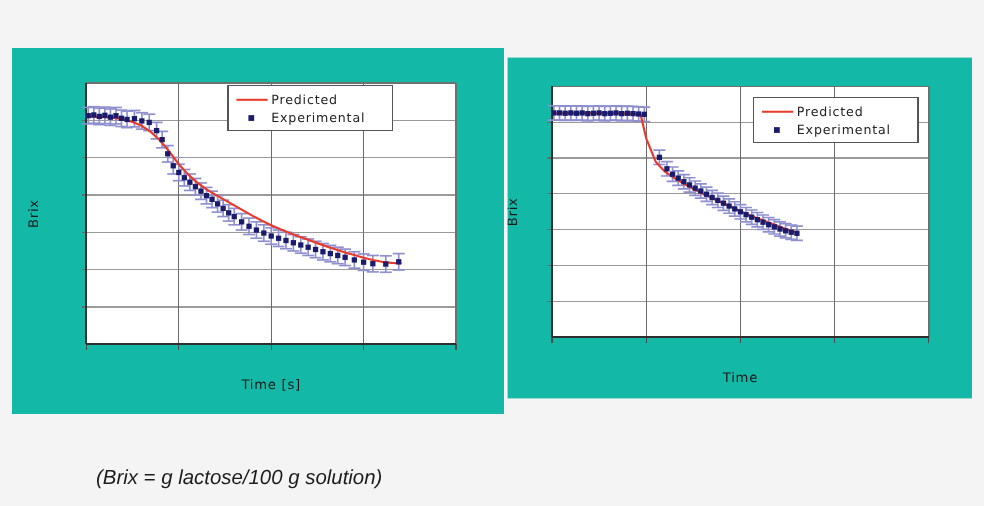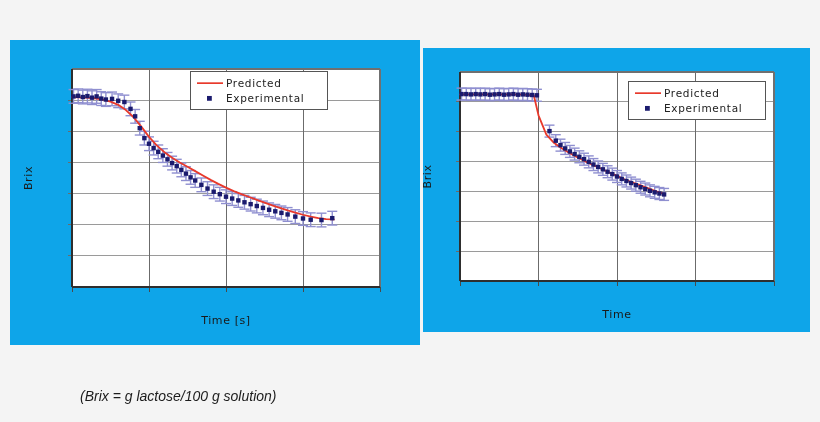--- a/index.html
+++ b/index.html
@@ -3,21 +3,21 @@
 <meta charset="utf-8">
 <style>
   html,body{margin:0;padding:0;}
   body{
     width:820px;height:422px;
     background:#f4f4f4;
     font-family:"DejaVu Sans", sans-serif;
     overflow:hidden;
     position:relative;
   }
-  .panel{position:absolute;background:#0ea5e9;}
+  .panel{position:absolute;background:#14b8a6;}
   #panel-left{left:10px;top:40px;width:410px;height:305px;}
   #panel-right{left:423px;top:48px;width:387px;height:284px;}
 
   .chart-wrap{position:absolute;left:0;top:0;width:100%;height:100%;}
   svg{display:block;}
 
   .axis-label{
     font-family:"DejaVu Sans", sans-serif;
     font-size:11px;
     fill:#1a1a1a;
@@ -27,21 +27,21 @@
     font-family:"DejaVu Sans", sans-serif;
     font-size:10.5px;
     fill:#222222;
     letter-spacing:0.7px;
   }
   .caption{
     position:absolute;
     left:80px;top:388px;
     font-family:"Liberation Sans", sans-serif;
     font-style:italic;
-    font-size:14px;
+    font-size:17px;
     color:#1c1c1c;
     white-space:nowrap;
   }
 </style>
 </head>
 <body>
 
 <div class="panel" id="panel-left">
   <div class="chart-wrap">
     <svg id="svg-left" width="410" height="305" viewBox="0 0 410 305">

